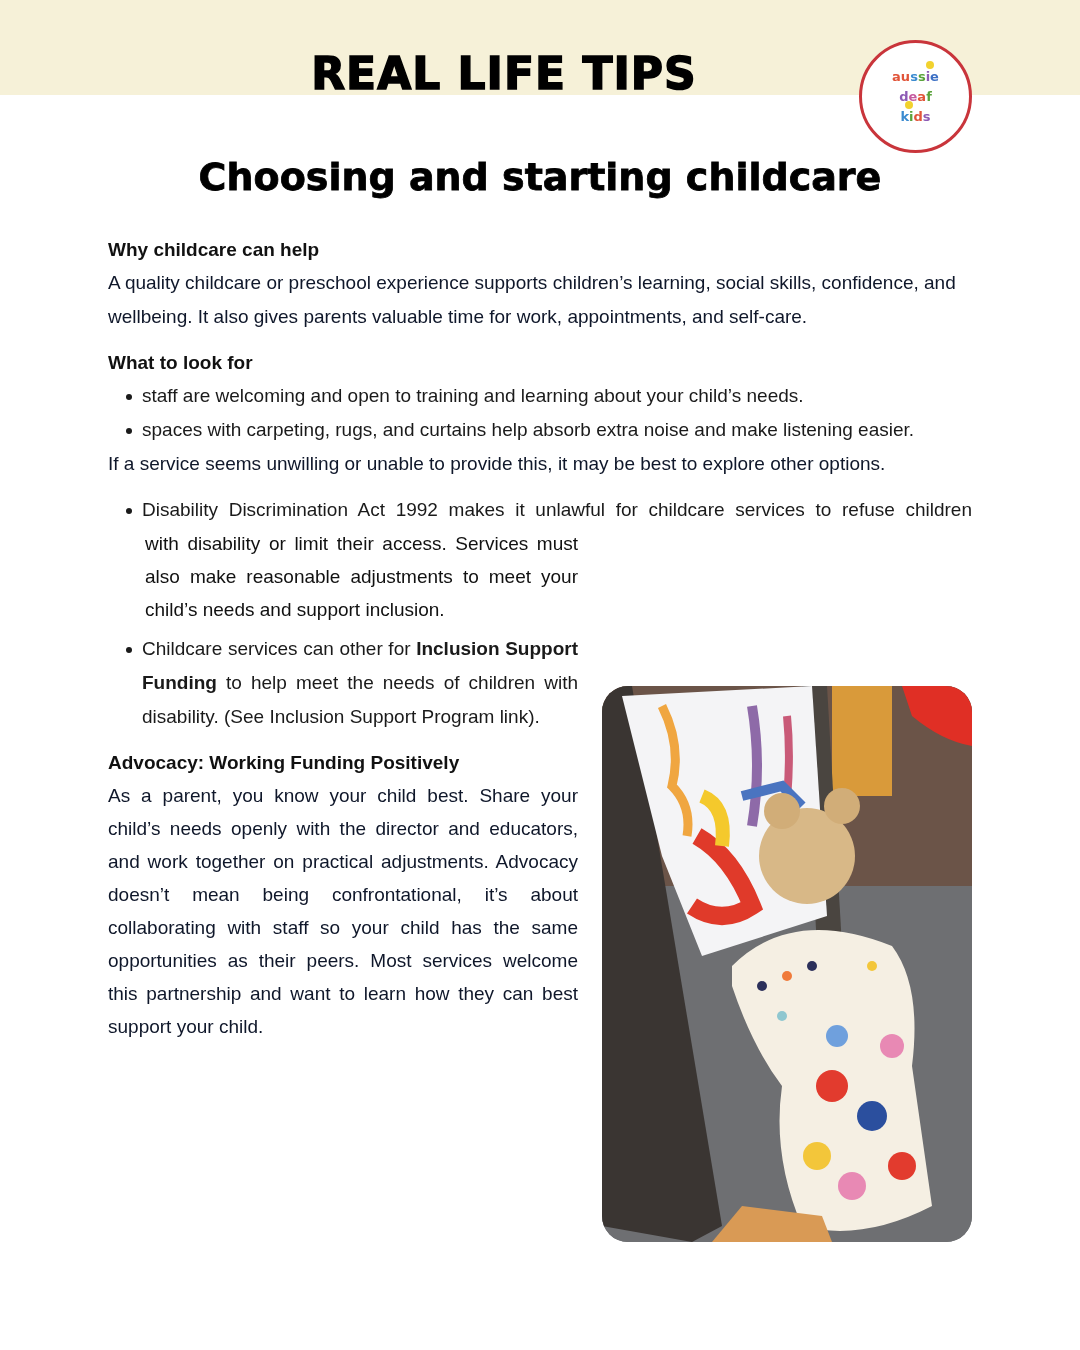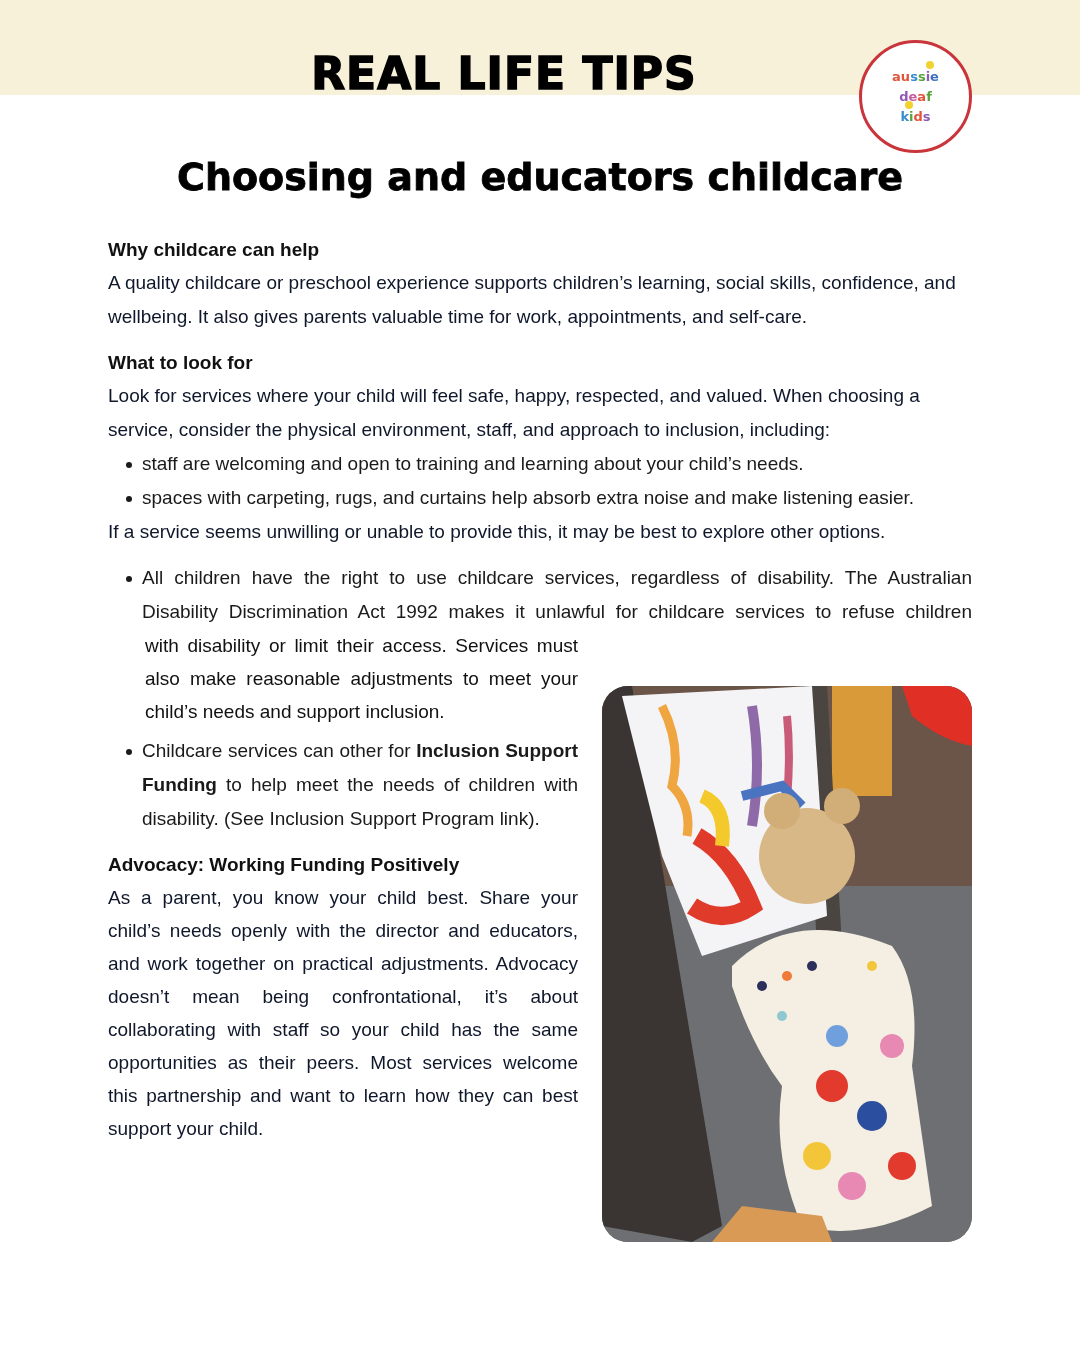--- a/index.html
+++ b/index.html
@@ -88,43 +88,41 @@
   </div>
   <div class="logo-word">
     <span style="color:#3b8bd0">k</span>
       <span class="smiley"></span>
       <span style="color:#5aa33b">i</span>
       <span style="color:#e1553a">d</span>
       <span style="color:#8d5bb5">s</span>
   </div>
 </div>
 
-<h1 class="page-title">Choosing and educators childcare</h1>
+<h1 class="page-title">Choosing and starting childcare</h1>
 
 <div class="content">
 
   <div>
     <div class="section-heading">Why childcare can help</div>
     <p class="para">A quality childcare or preschool experience supports children’s learning, social skills, confidence, and wellbeing. It also gives parents valuable time for work, appointments, and self-care.</p>
   </div>
 
   <div class="mt">
     <div class="section-heading">What to look for</div>
-    <p class="para">Look for services where your child will feel safe, happy, respected, and valued. When choosing a service, consider the physical environment, staff, and approach to inclusion, including:</p>
     <ul class="bullets">
       <li>staff are welcoming and open to training and learning about your child’s needs.</li>
       <li>spaces with carpeting, rugs, and curtains help absorb extra noise and make listening easier.</li>
     </ul>
     <p class="para">If a service seems unwilling or unable to provide this, it may be best to explore other options.</p>
   </div>
 
   <div class="mt rights-wrap">
     <ul class="bullets">
       <li>
-        <div class="rights-item1-head">All children have the right to use childcare services, regardless of disability. The Australian</div>
         <div class="rights-item1-head">Disability Discrimination Act 1992 makes it unlawful for childcare services to refuse children</div>
       </li>
     </ul>
     <div class="rights-item1-tail">with disability or limit their access. Services must also make reasonable adjustments to meet your child’s needs and support inclusion.</div>
     <ul class="bullets narrow" style="margin-top:6px">
       <li class="justify"><span>Childcare services can other for </span><strong>Inclusion Support Funding</strong><span> to help meet the needs of children with disability. (See Inclusion Support Program link).</span></li>
     </ul>
   </div>
 
   <div class="mt narrow">

